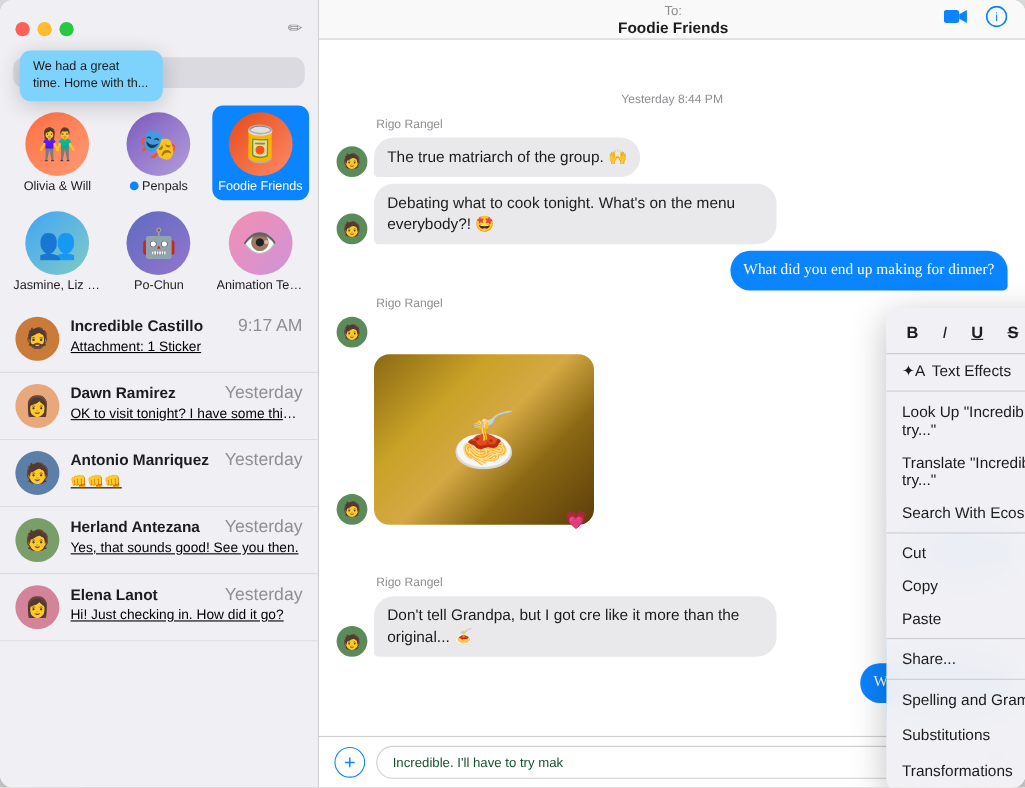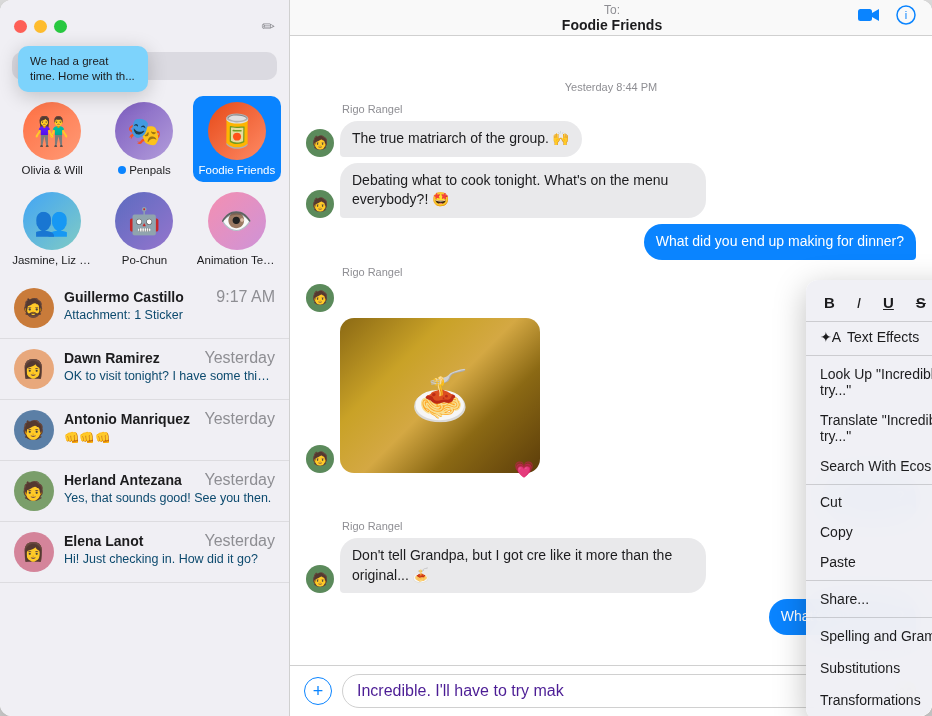--- a/index.html
+++ b/index.html
@@ -140,21 +140,21 @@
       display: flex;
       align-items: center;
       justify-content: center;
       font-size: 18px;
       overflow: hidden;
     }
     .conv-content { flex: 1; min-width: 0; }
     .conv-header { display: flex; justify-content: space-between; align-items: baseline; }
     .conv-name { font-size: 14px; font-weight: 600; color: #1c1c1e; }
     .conv-time { font-size: 16px; color: #8e8e93; }
-    .conv-preview { font-size: 12.5px; color: #0c4a6e; white-space: nowrap; overflow: hidden; text-overflow: ellipsis; margin-top: 2px; }
+    .conv-preview { font-size: 12.5px; color: #000000; white-space: nowrap; overflow: hidden; text-overflow: ellipsis; margin-top: 2px; text-decoration: underline; }
     .conv-preview-2 { font-size: 12.5px; color: #636366; white-space: nowrap; overflow: hidden; text-overflow: ellipsis; }
 
     
     .main-content {
       flex: 1;
       display: flex;
       flex-direction: column;
       background: #ffffff;
       position: relative;
     }
@@ -193,21 +193,21 @@
       font-size: 11px;
       color: #8e8e93;
       margin: 6px 0;
     }
     .message-row {
       display: flex;
       align-items: flex-end;
       gap: 6px;
       margin-bottom: 2px;
     }
-    .message-row.outgoing { justify-content: flex-end; }
+    .message-row.outgoing { justify-content: flex-end; font-family: Liberation Serif, serif; }
     .message-row.incoming { justify-content: flex-start; }
     .message-avatar {
       width: 28px;
       height: 28px;
       border-radius: 50%;
       flex-shrink: 0;
       background: #c7c7cc;
       display: flex;
       align-items: center;
       justify-content: center;
@@ -271,23 +271,23 @@
       color: #0a84ff;
       font-size: 18px;
       cursor: pointer;
       background: none;
     }
     .message-input-box {
       flex: 1;
       border: 1px solid #d0d0d0;
       border-radius: 18px;
       padding: 7px 14px;
-      font-size: 16px;
+      font-size: 12px;
       outline: none;
-      color: #4c1d95;
+      color: #14532d;
     }
     .emoji-btn {
       background: none;
       border: none;
       cursor: pointer;
       font-size: 20px;
       color: #8e8e93;
     }
 
     
@@ -443,21 +443,21 @@
         <span class="avatar-label">Animation Team</span>
       </div>
     </div>
 
     <div class="conversation-list">
 
       <div class="conv-item">
         <div class="conv-avatar" style="background:#c97b3a;">🧔</div>
         <div class="conv-content">
           <div class="conv-header">
-            <span class="conv-name">Guillermo Castillo</span>
+            <span class="conv-name">Incredible Castillo</span>
             <span class="conv-time">9:17 AM</span>
           </div>
           <div class="conv-preview">Attachment: 1 Sticker</div>
         </div>
       </div>
 
       <div class="conv-item">
         <div class="conv-avatar" style="background:#e8a87c;">👩</div>
         <div class="conv-content">
           <div class="conv-header">

